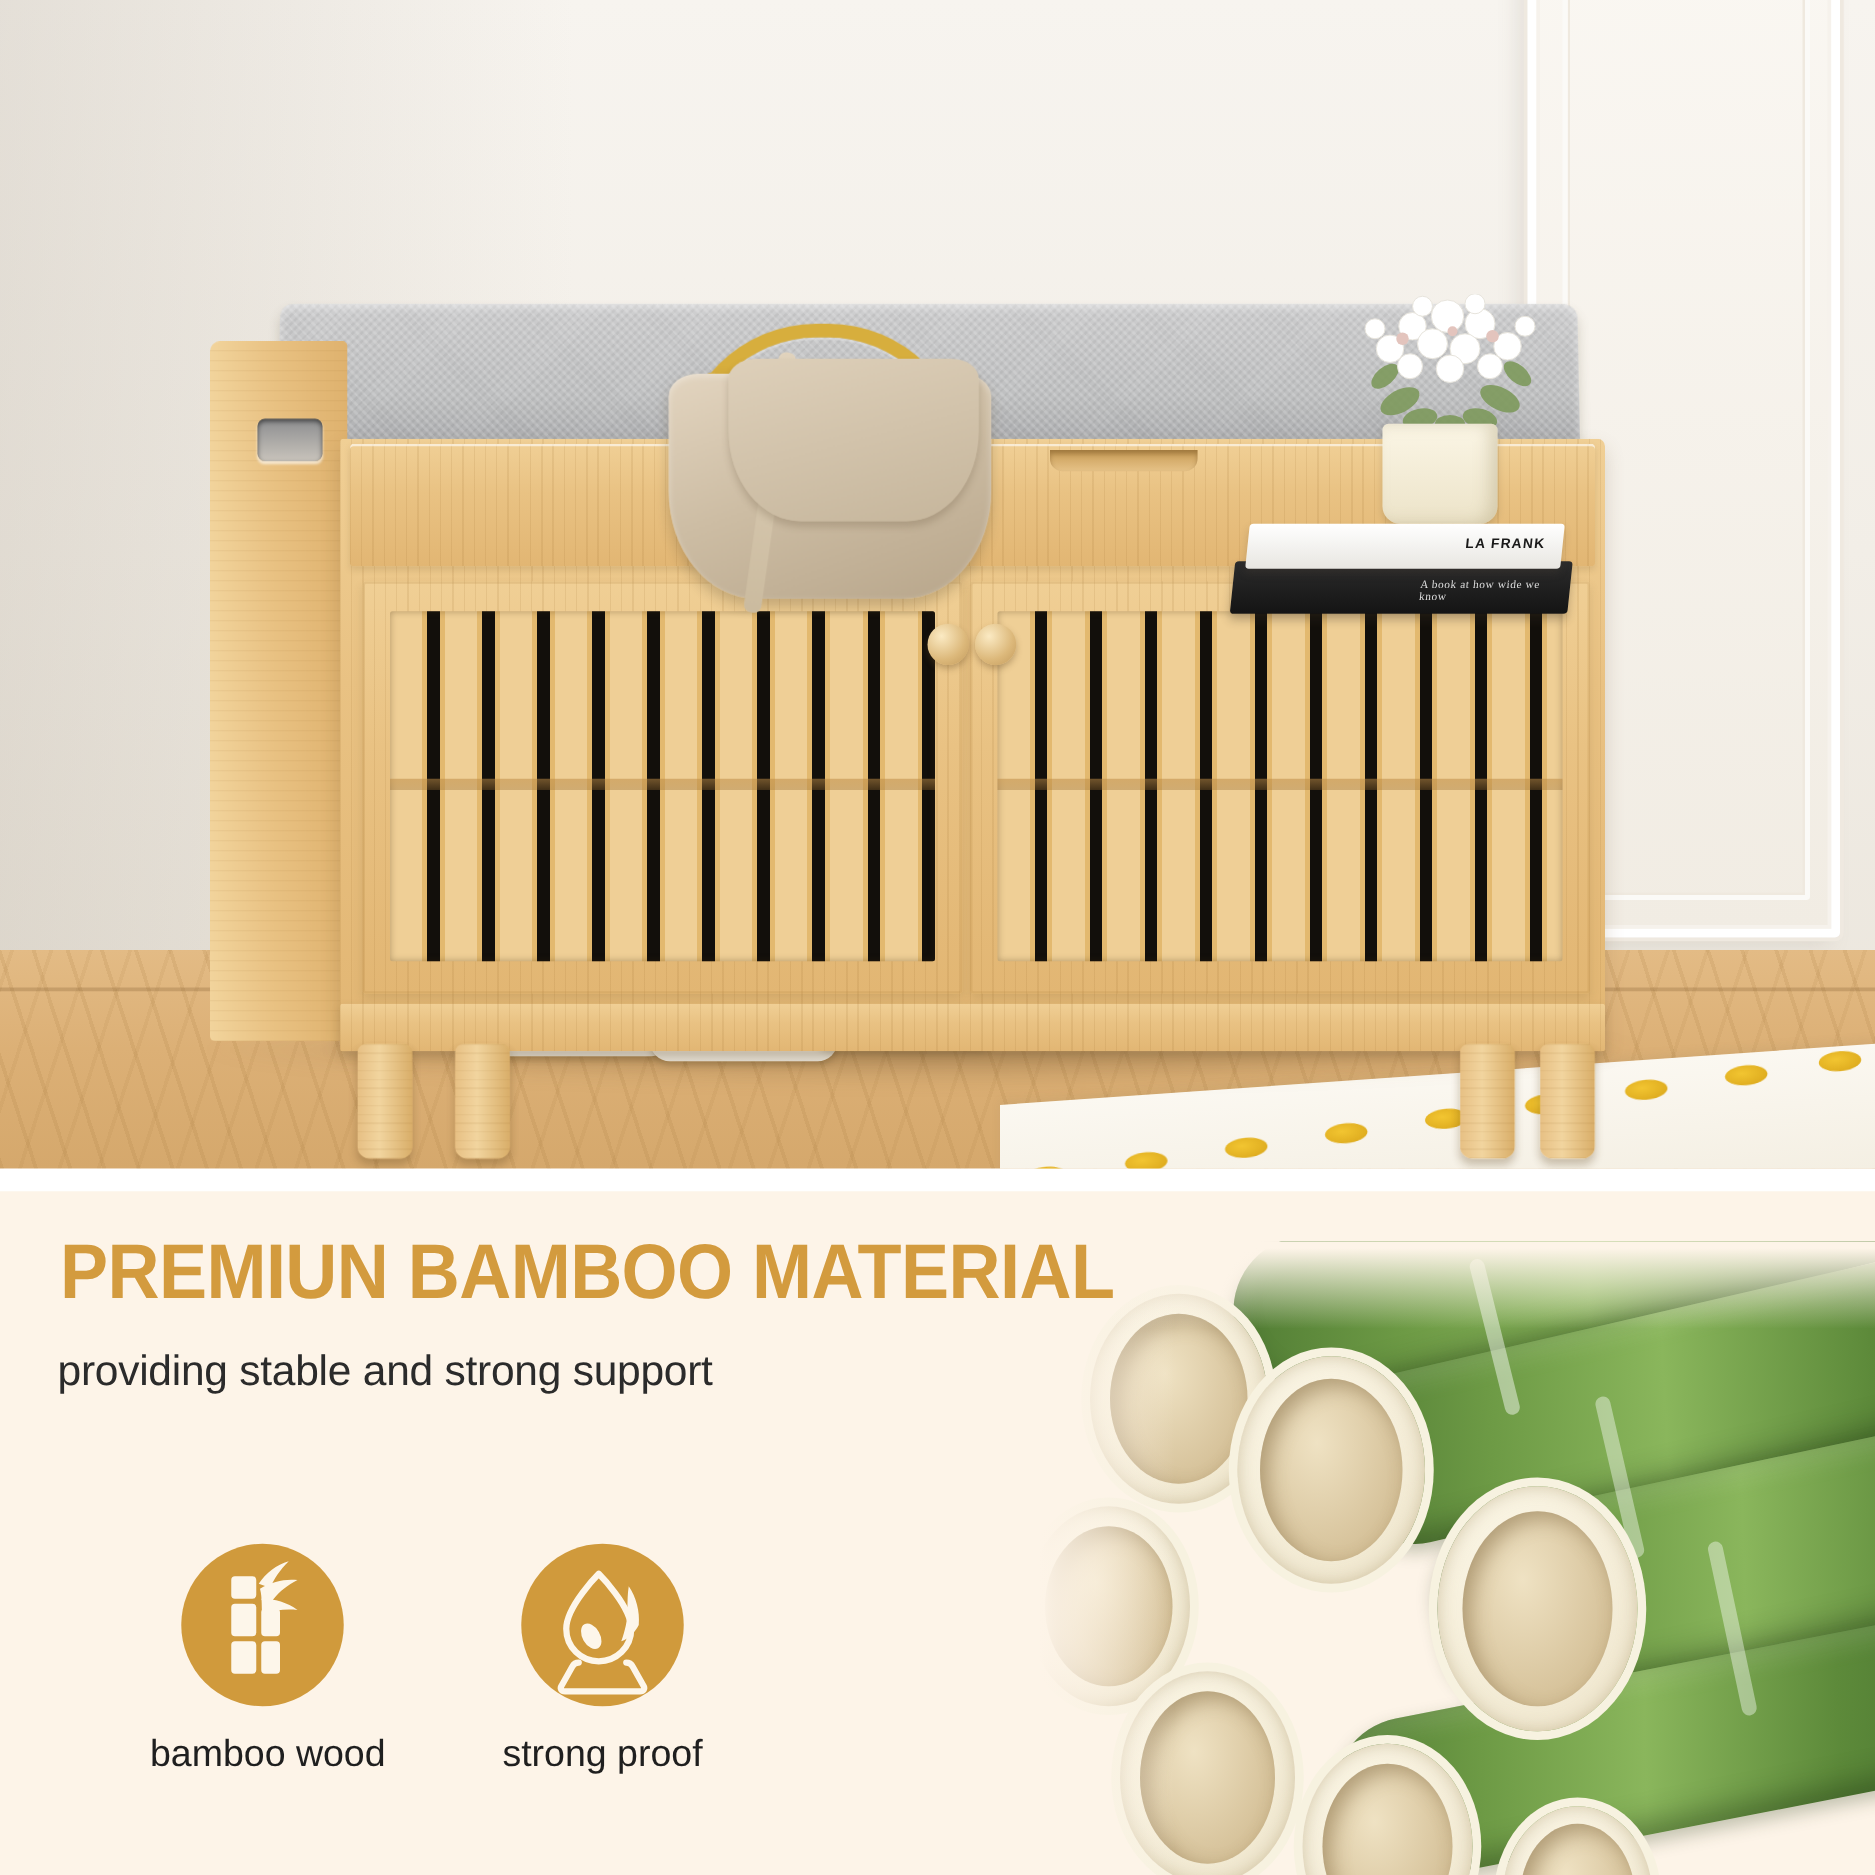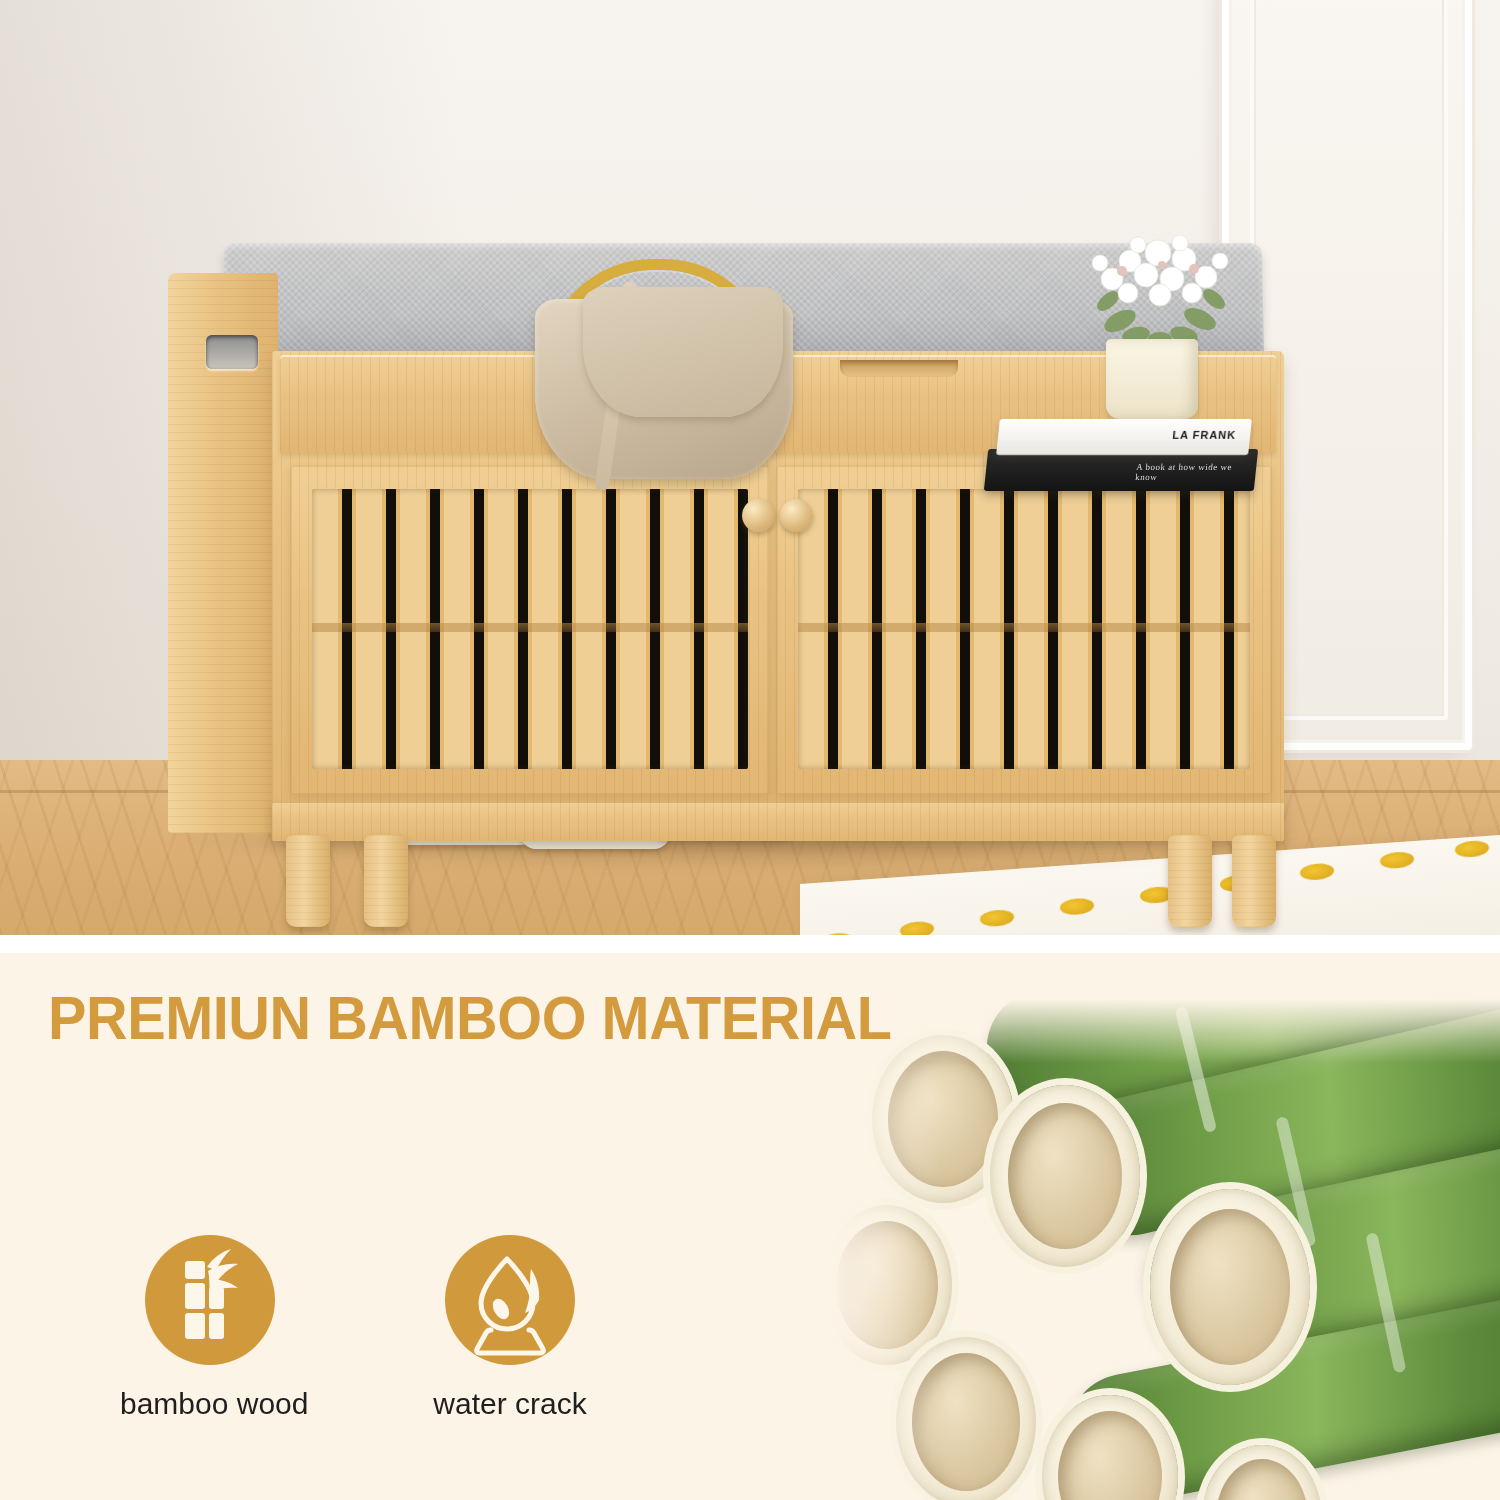--- a/index.html
+++ b/index.html
@@ -244,21 +244,21 @@
     font-size:62px; font-weight:bold; color:#d39b3e;
     letter-spacing:-.5px; line-height:1;
     font-family:"Liberation Sans Narrow","Liberation Sans",sans-serif;
     transform:scaleX(.93); transform-origin:left center;
     white-space:nowrap;
   }
   .subline{
     position:absolute; left:46px; top:140px; width:900px;
     font-size:34px; color:#2b2b2b; line-height:1.35; letter-spacing:-.2px;
   }
-  .features{ position:absolute; left:120px; top:300px; display:flex; gap:120px; }
+  .features{ position:absolute; left:120px; top:300px; display:flex; gap:92px; }
   .feature{ width:180px; text-align:center; }
   .badge{
     width:130px; height:130px; border-radius:50%; margin:0 auto;
     background:#d09a3c; position:relative;
   }
   .feature-label{
     margin-top:22px; font-size:30px; color:#1f1f1f; white-space:nowrap;
   }
   
   .bamboo-photo{
@@ -466,20 +466,21 @@
       <div class="culm-ring" style="left:382px; top:452px; width:120px; height:146px;"></div>
       <div class="culm-bore" style="left:396px; top:466px; width:92px; height:118px;"></div>
 
       <div class="photo-fade"></div>
       <div class="photo-fade-top"></div>
     </div>
 
     <div class="headline">PREMIUN BAMBOO MATERIAL</div>
 
     <div class="subline">
+      <div>providing stable and strong support</div>
     </div>
 
     <div class="features">
 
       <div class="feature">
         <div class="badge">
           <svg width="130" height="130" viewBox="0 0 130 130">
             <g fill="#fdf6ea">
               <rect x="40" y="26" width="20" height="18" rx="3"></rect>
               <rect x="40" y="48" width="20" height="26" rx="3"></rect>
@@ -501,18 +502,18 @@
             <g fill="none" stroke="#fdf6ea" stroke-width="5" stroke-linejoin="round" stroke-linecap="round">
               <path d="M62 24c0 0 26 26 26 44 0 15-12 26-26 26S36 83 36 68c0-18 26-44 26-44z"></path>
               <path d="M46 95c-2 0-4 1-5 3l-9 16c-1 2 0 4 3 4h60c3 0 4-2 3-4l-9-16c-1-2-3-3-5-3"></path>
             </g>
             <g fill="#fdf6ea">
               <path d="M86 34c6 9 9 20 8 31-3 6-8 11-14 13 3-8 5-17 5-25 0-7 0-13 1-19z"></path>
               <ellipse cx="56" cy="74" rx="7" ry="11" transform="rotate(-30 56 74)"></ellipse>
             </g>
           </svg>
         </div>
-        <div class="feature-label">water crack</div>
+        <div class="feature-label">strong proof</div>
       </div>
 
     </div>
   </div>
 </div>
 
 </body></html>

